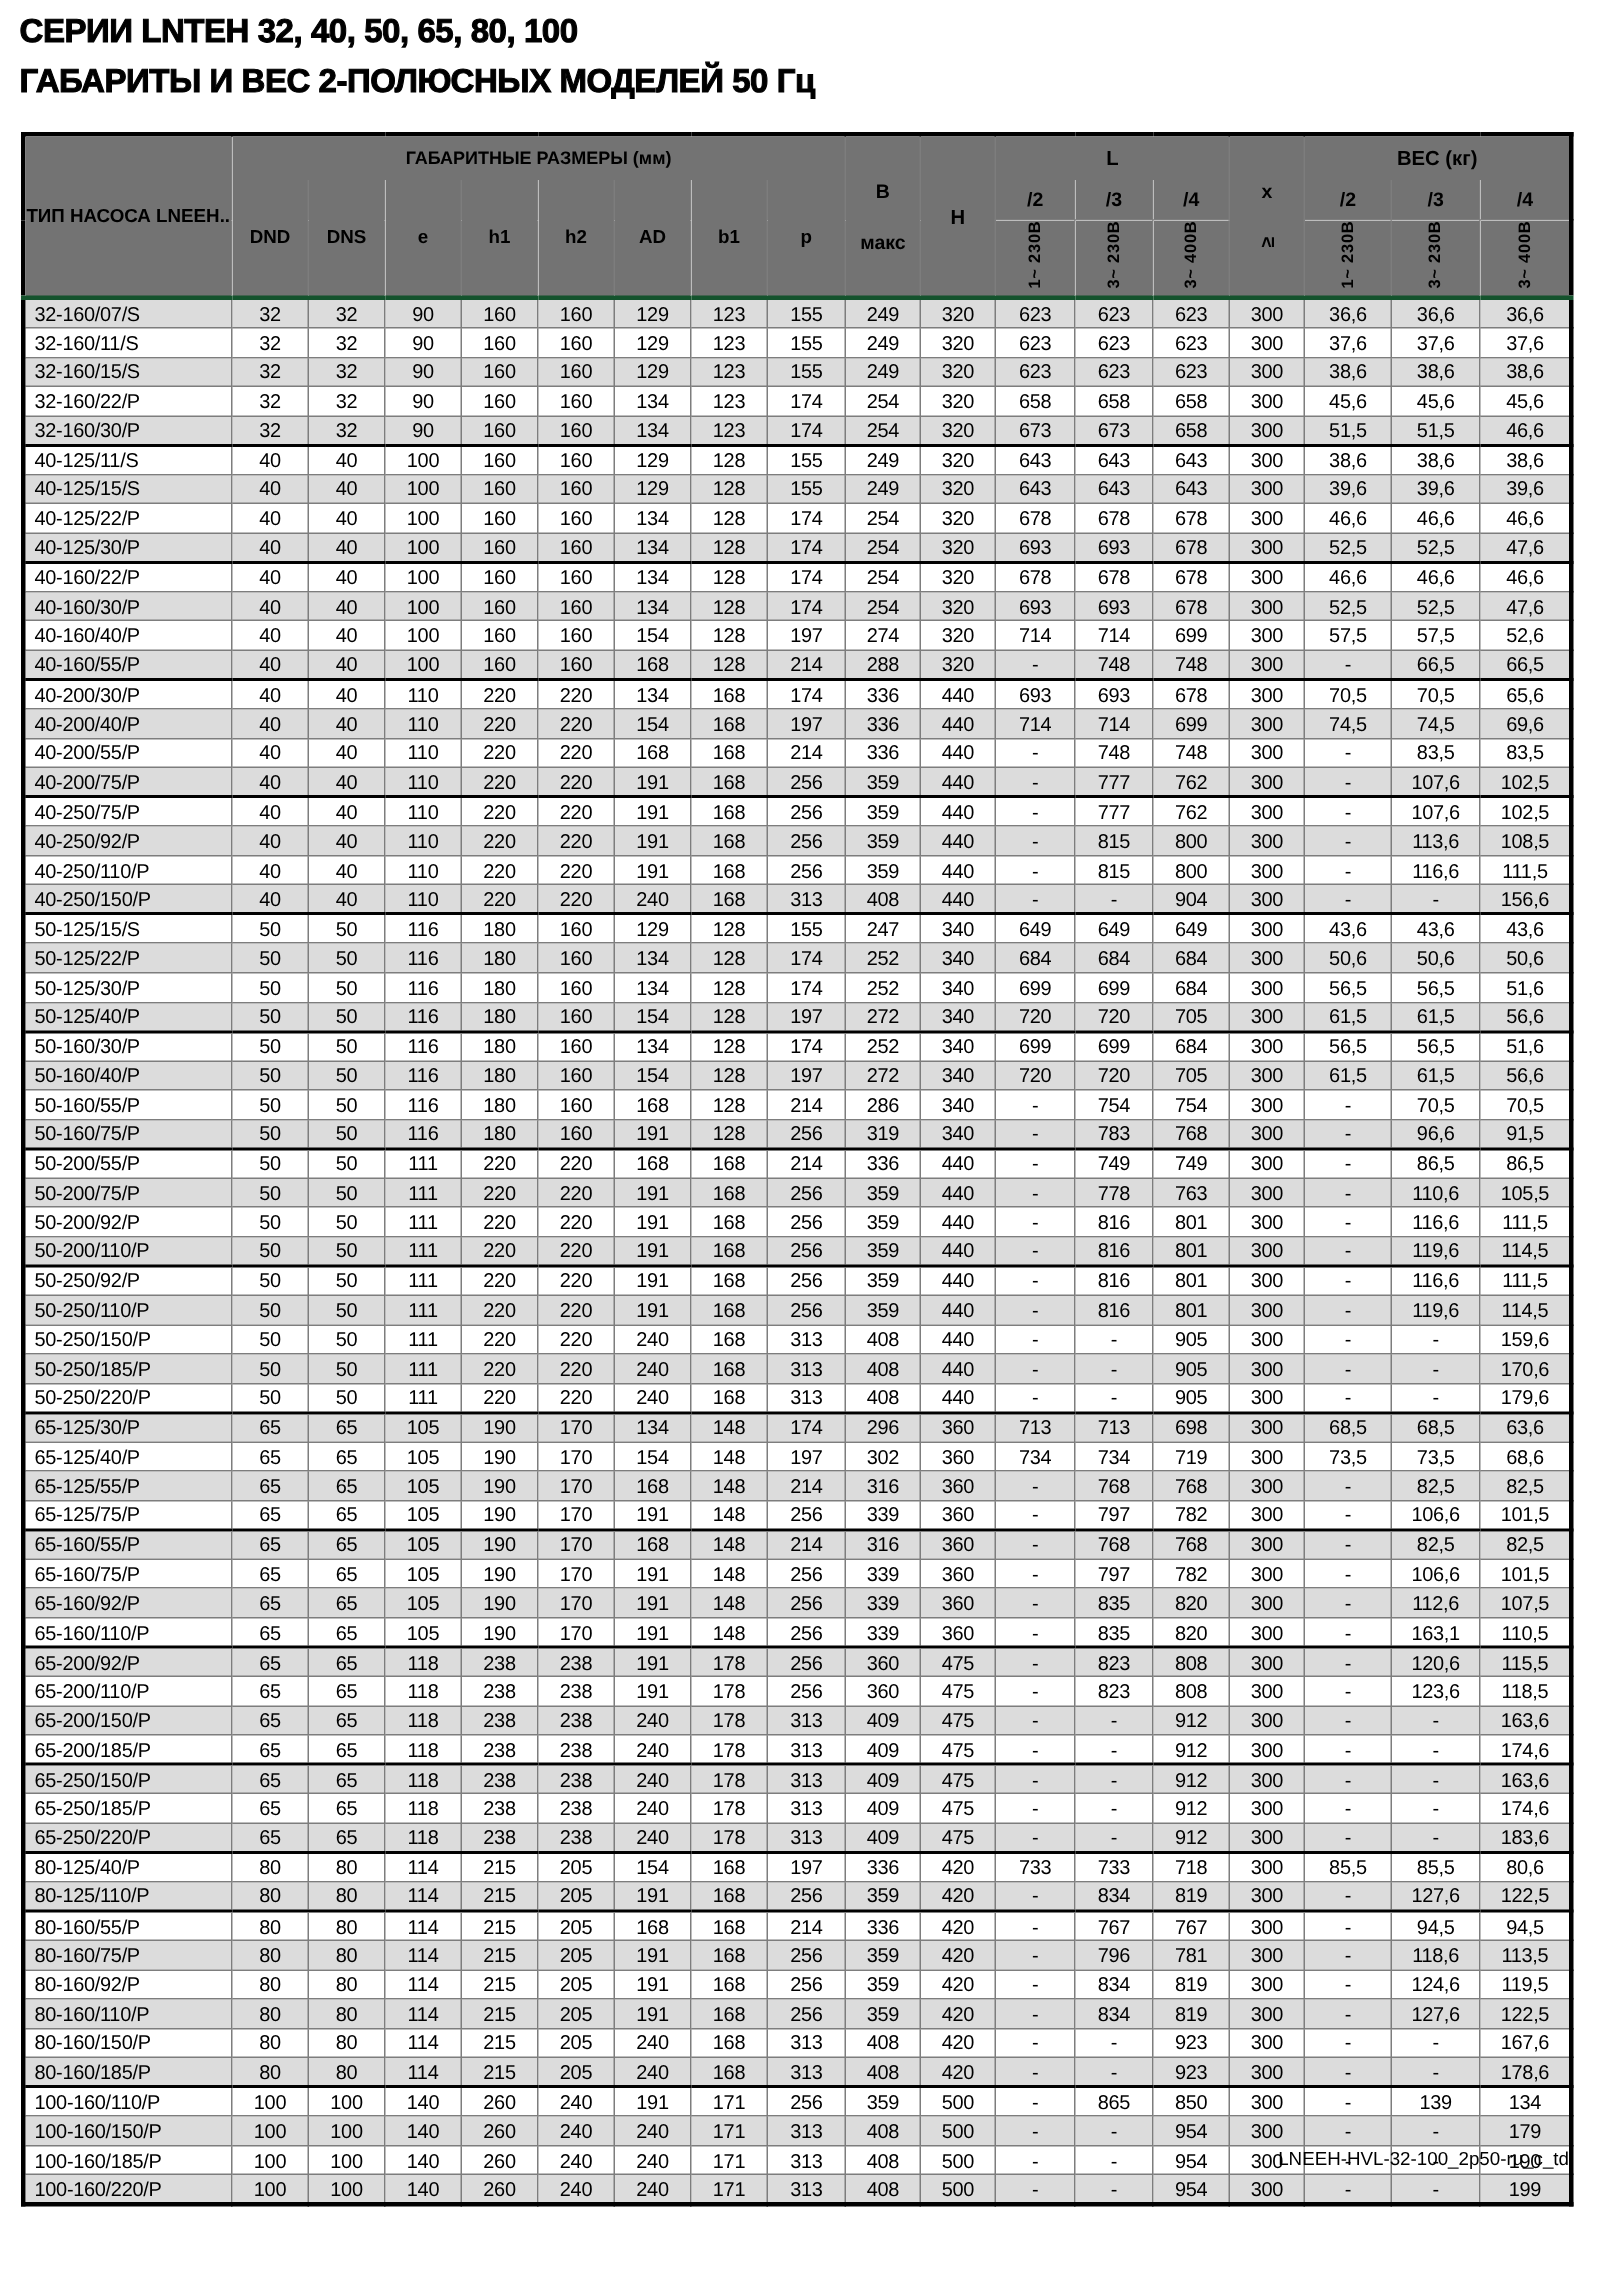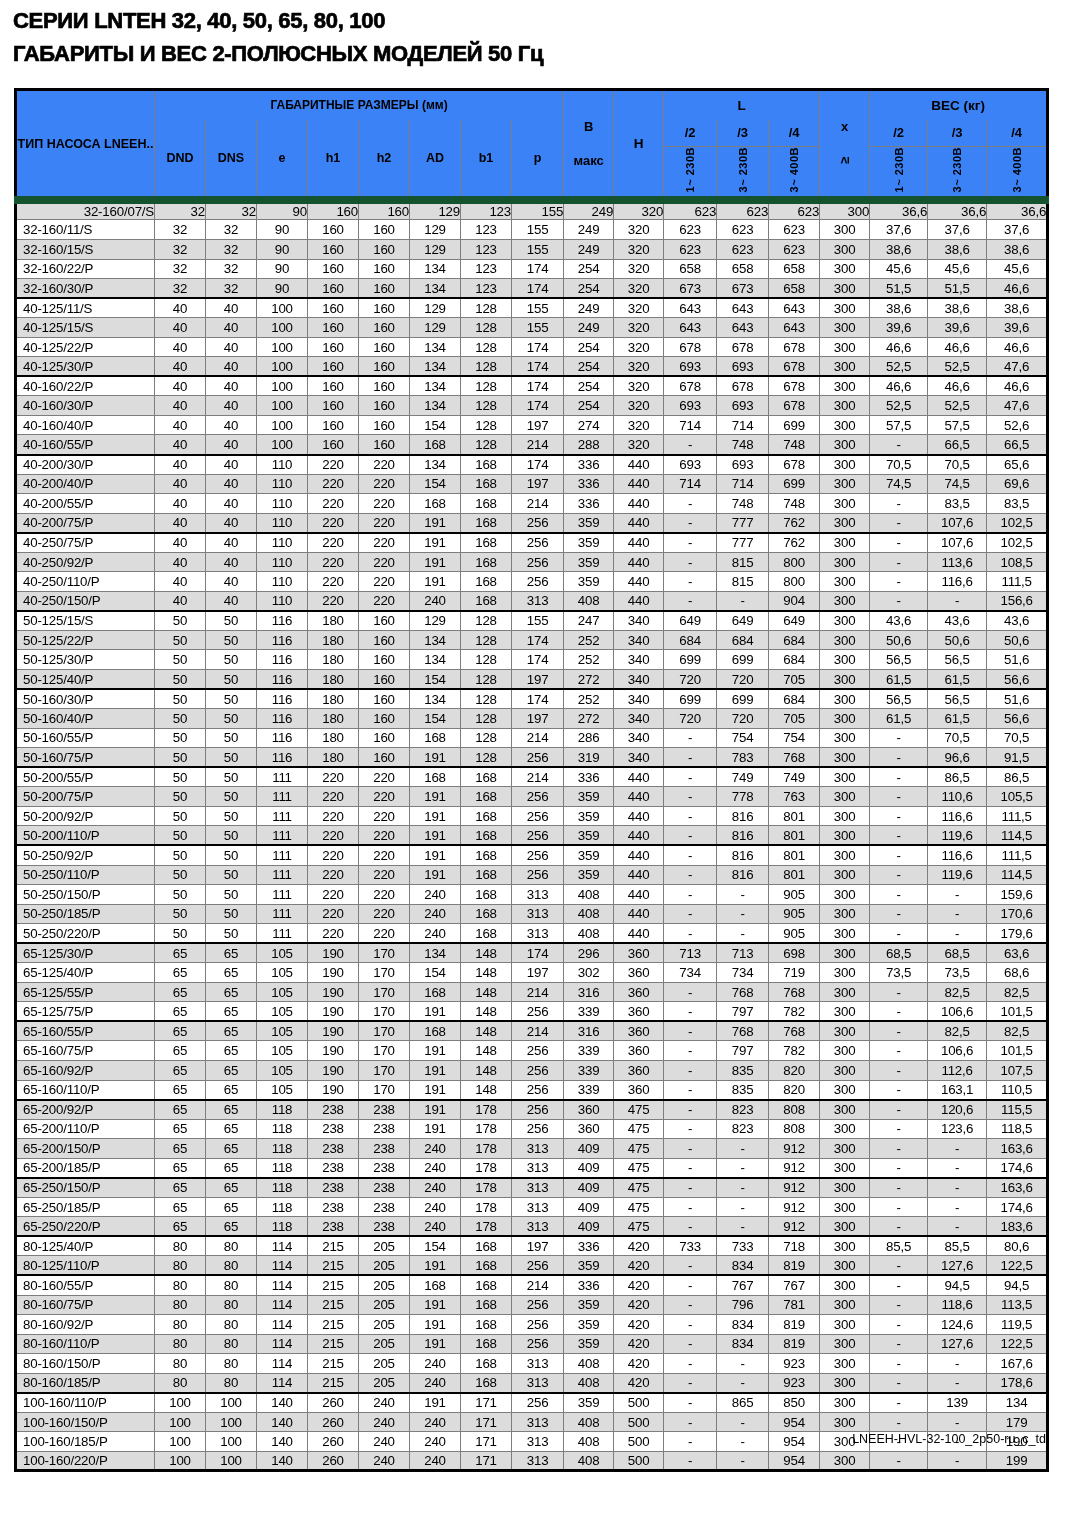--- a/index.html
+++ b/index.html
@@ -26,21 +26,21 @@
     border: 3px solid #000;
   }
   table.spec-table td {
     padding: 0; text-align: center; vertical-align: middle;
     overflow: hidden; white-space: nowrap;
   }
 
   
   thead td {
     border: none; border-right: 1px solid #7d7d7d;
-    font-weight: bold; background: #3b82f6;
+    font-weight: bold; background: #737373;
   }
   tr.hA { height: 30px; }
   tr.hB { height: 27px; }
   tr.hC { height: 52px; }
 
   .pump-hdr  { text-align: left; padding-left: 5px; font-size: 12.5px; }
   .dims-group{ font-size: 12px; vertical-align: middle; }
   .dimcol    { vertical-align: bottom; padding-bottom: 13px; font-size: 12.5px; margin-left: 12px; }
   .lgroup, .wgroup { font-size: 13.5px; }
   .sub       { font-size: 13px; border-bottom: 1px solid #7d7d7d; }
@@ -57,21 +57,21 @@
   }
   .rot-ge { display: inline-block; transform: rotate(-90deg); font-size: 13px; }
 
   
   tbody td {
     border: 1px solid #7d7d7d;
     font-size: 13.3px; letter-spacing: -0.2px;
     height: 19.55px;
   }
   tbody tr:nth-child(odd) td { background: #dcdcdc; }
-  tbody tr:first-child td { border-top: 8px solid #14532d; text-align: right; }
+  tbody tr:first-child td { border-top: 3px solid #14532d; }
   tbody tr.group-end td { border-bottom: 2.5px solid #000; }
   tbody td.model { text-align: left; padding-left: 6px; }
 
   
   .note {
     position: absolute; left: 15px; top: 1533px;
     font-size: 16px; letter-spacing: -0.1px; white-space: nowrap; font-style: italic;
   }
   .docid {
     position: absolute; right: 26px; top: 1432px;

